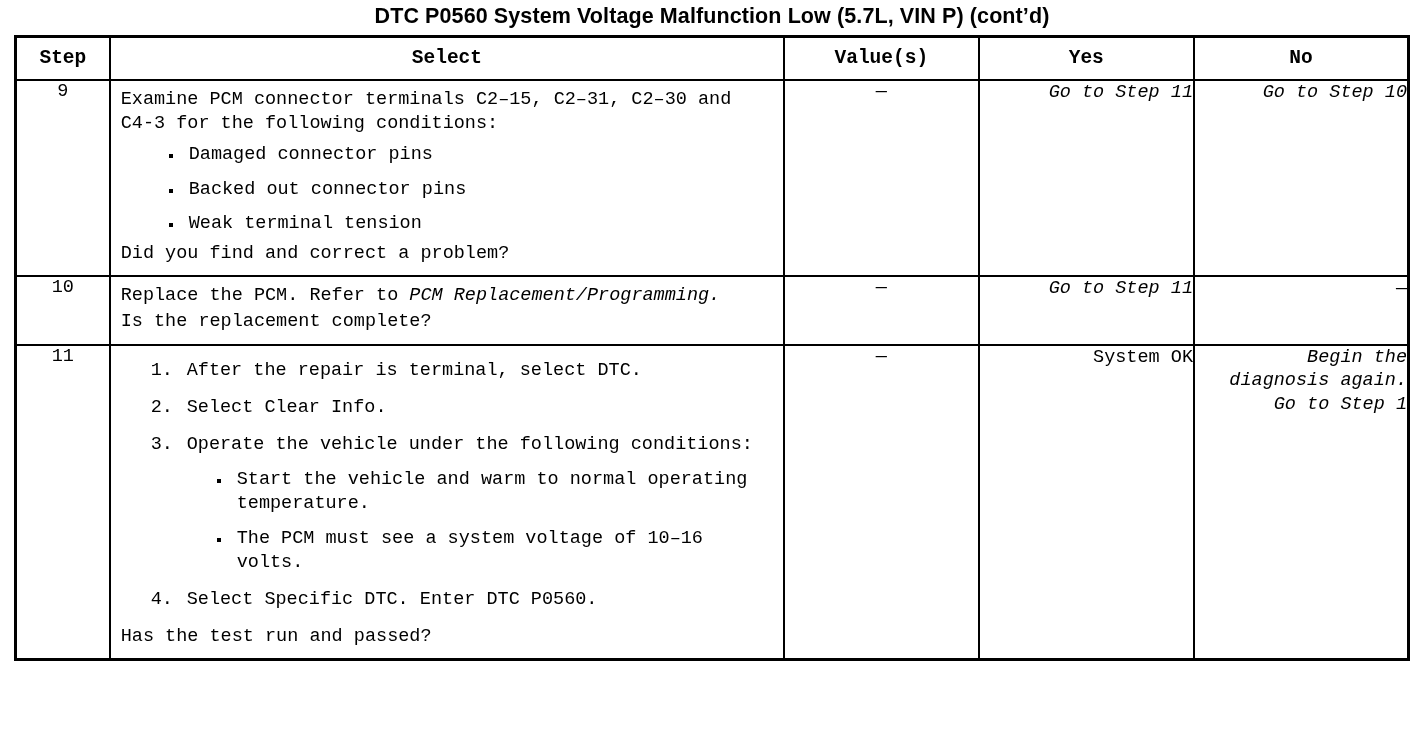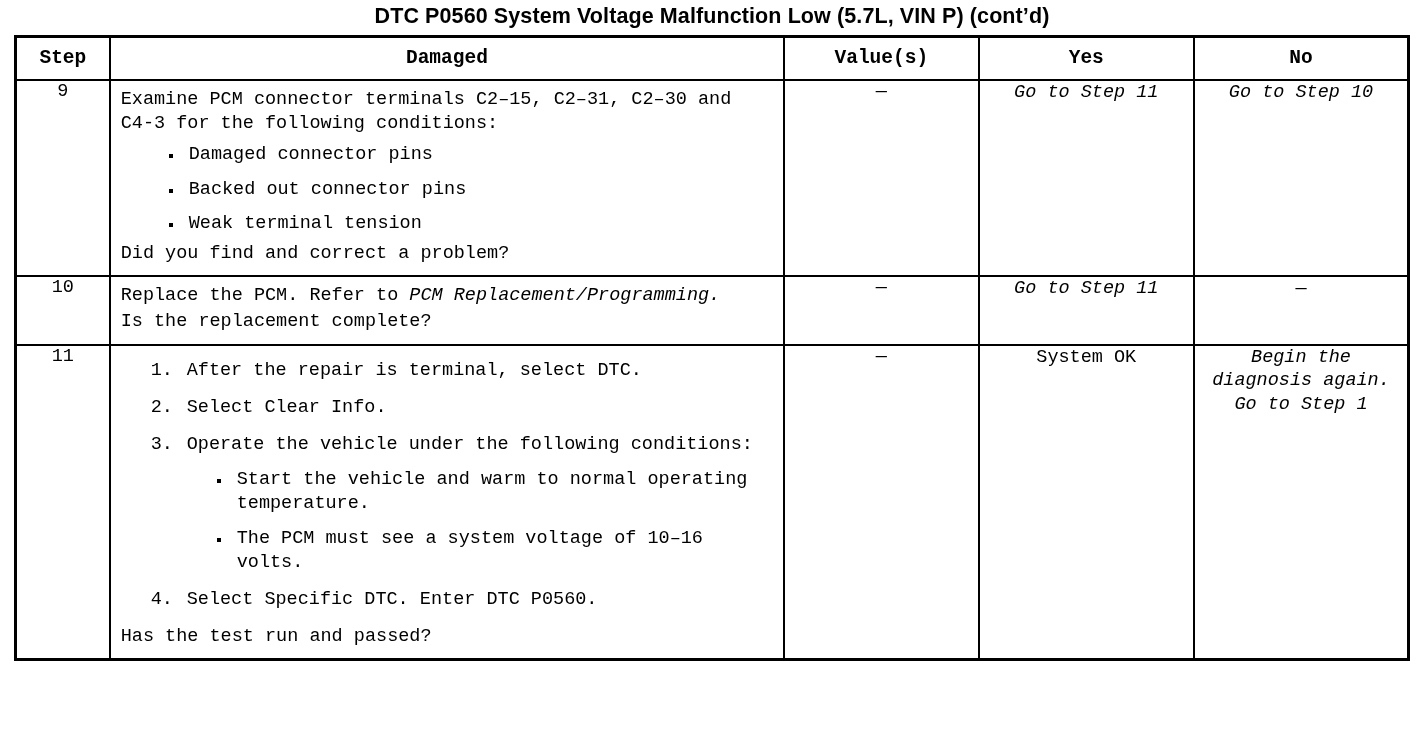--- a/index.html
+++ b/index.html
@@ -74,21 +74,21 @@
     font-size: 19px;
   }
 
   .value-cell {
     text-align: center;
     vertical-align: middle;
     font-size: 19px;
   }
 
   .yesno-cell {
-    text-align: center;
+    text-align: right;
     vertical-align: bottom;
     font-size: 18.5px;
   }
   .yesno-inner {
     padding-bottom: 8px;
     line-height: 1.28;
   }
   .ital { font-style: italic; }
 
   
@@ -188,21 +188,21 @@
       <col class="col-step">
       <col class="col-action">
       <col class="col-value">
       <col class="col-yes">
       <col class="col-no">
     </colgroup>
 
     <tbody>
         <tr class="hdr">
       <td>Step</td>
-      <td>Damaged</td>
+      <td>Select</td>
       <td>Value(s)</td>
       <td>Yes</td>
       <td>No</td>
     </tr>
 
     <tr>
       <td class="step-cell">9</td>
       <td class="action-cell">
         <div class="action-body">
           <p class="lead-line">Examine PCM connector terminals C2–15, C2–31, C2–30 and C4-3 for the following conditions:</p>

